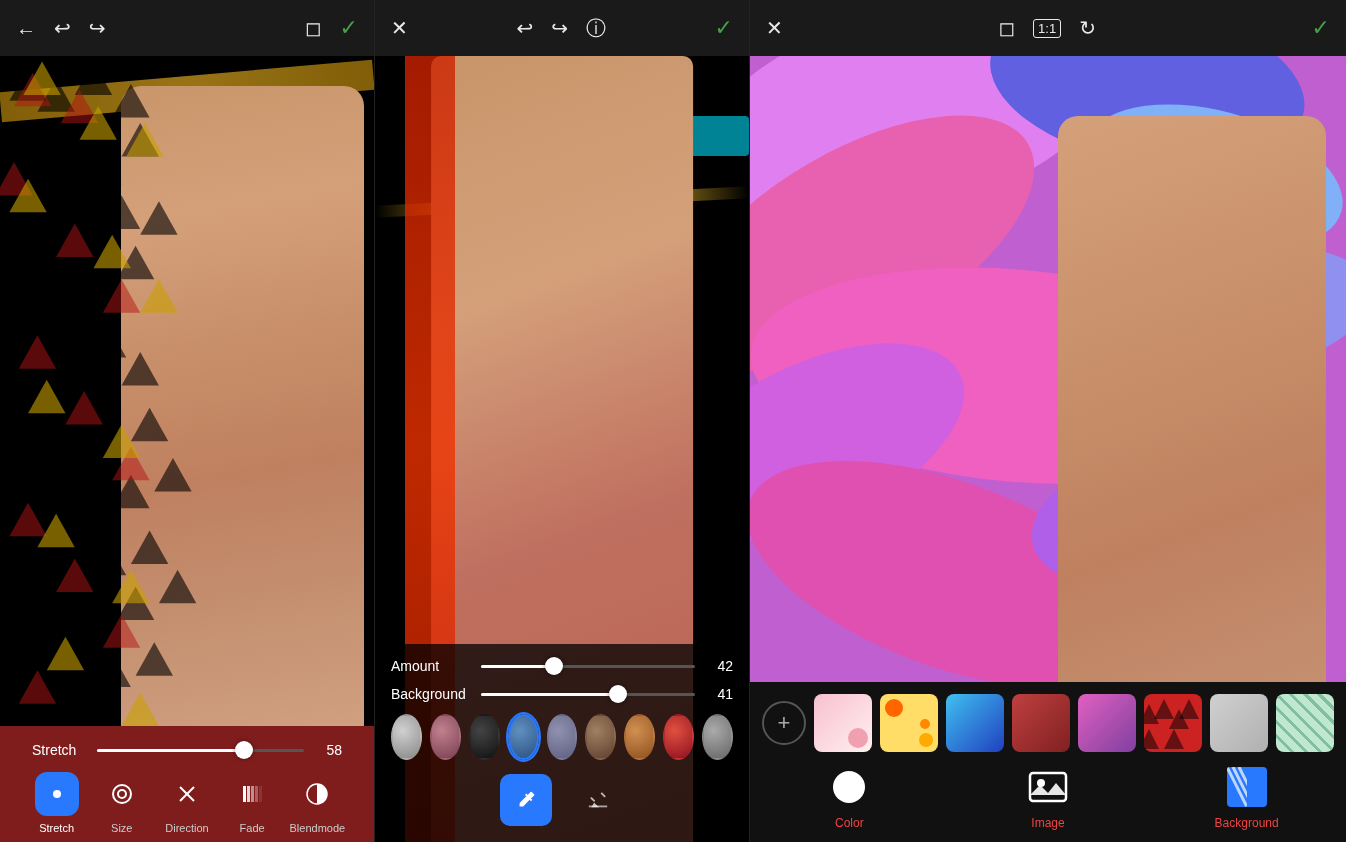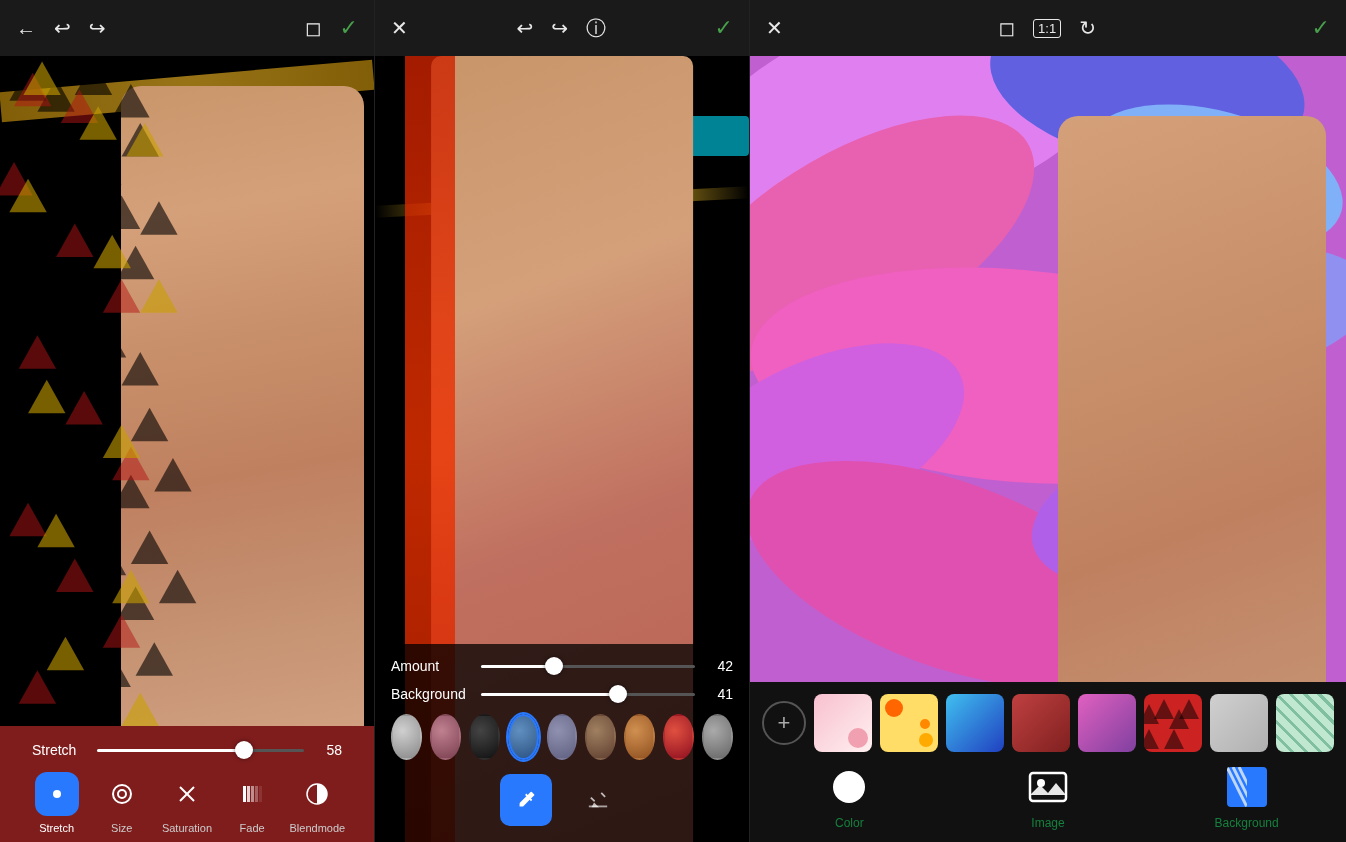--- a/index.html
+++ b/index.html
@@ -303,21 +303,21 @@
       align-items: center;
       justify-content: center;
       font-size: 24px;
       color: #fff;
     }
     .mode-icon.active-mode {
       background: transparent;
     }
     .mode-label {
       font-size: 12px;
-      color: #15803d;
+      color: #ef4444;
     }
 
     
     
 
     .p2-amount-fill { width: 34%; }
     .p2-amount-thumb { left: calc(34% - 9px); }
     .p2-sat-fill { width: 64%; }
     .p2-sat-thumb { left: calc(64% - 9px); }
     .p1-stretch-fill { width: 71%; }
@@ -476,21 +476,21 @@
         </div>
         <span class="tool-label">Size</span>
       </div>
       <div class="tool-item">
         <div class="tool-icon">
           <svg width="24" height="24" viewBox="0 0 24 24" fill="none" stroke="white" stroke-width="2">
             <line x1="5" y1="5" x2="19" y2="19"></line>
             <line x1="19" y1="5" x2="5" y2="19"></line>
           </svg>
         </div>
-        <span class="tool-label">Saturation</span>
+        <span class="tool-label">Direction</span>
       </div>
       <div class="tool-item">
         <div class="tool-icon">
           <svg width="24" height="24" viewBox="0 0 24 24" fill="none">
             <rect x="3" y="4" width="3" height="16" fill="white" opacity="1"></rect>
             <rect x="7" y="4" width="3" height="16" fill="white" opacity="0.8"></rect>
             <rect x="11" y="4" width="3" height="16" fill="white" opacity="0.5"></rect>
             <rect x="15" y="4" width="3" height="16" fill="white" opacity="0.3"></rect>
             <rect x="19" y="4" width="3" height="16" fill="white" opacity="0.1"></rect>
           </svg>

